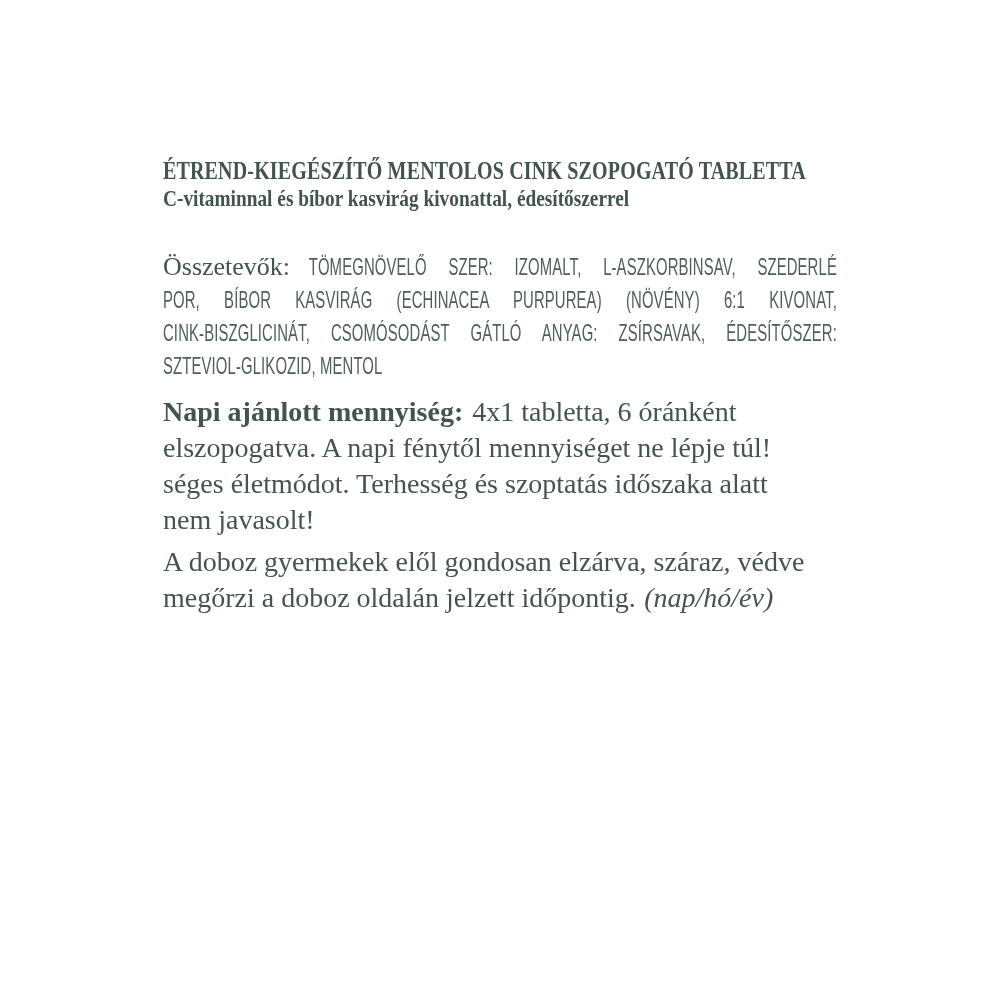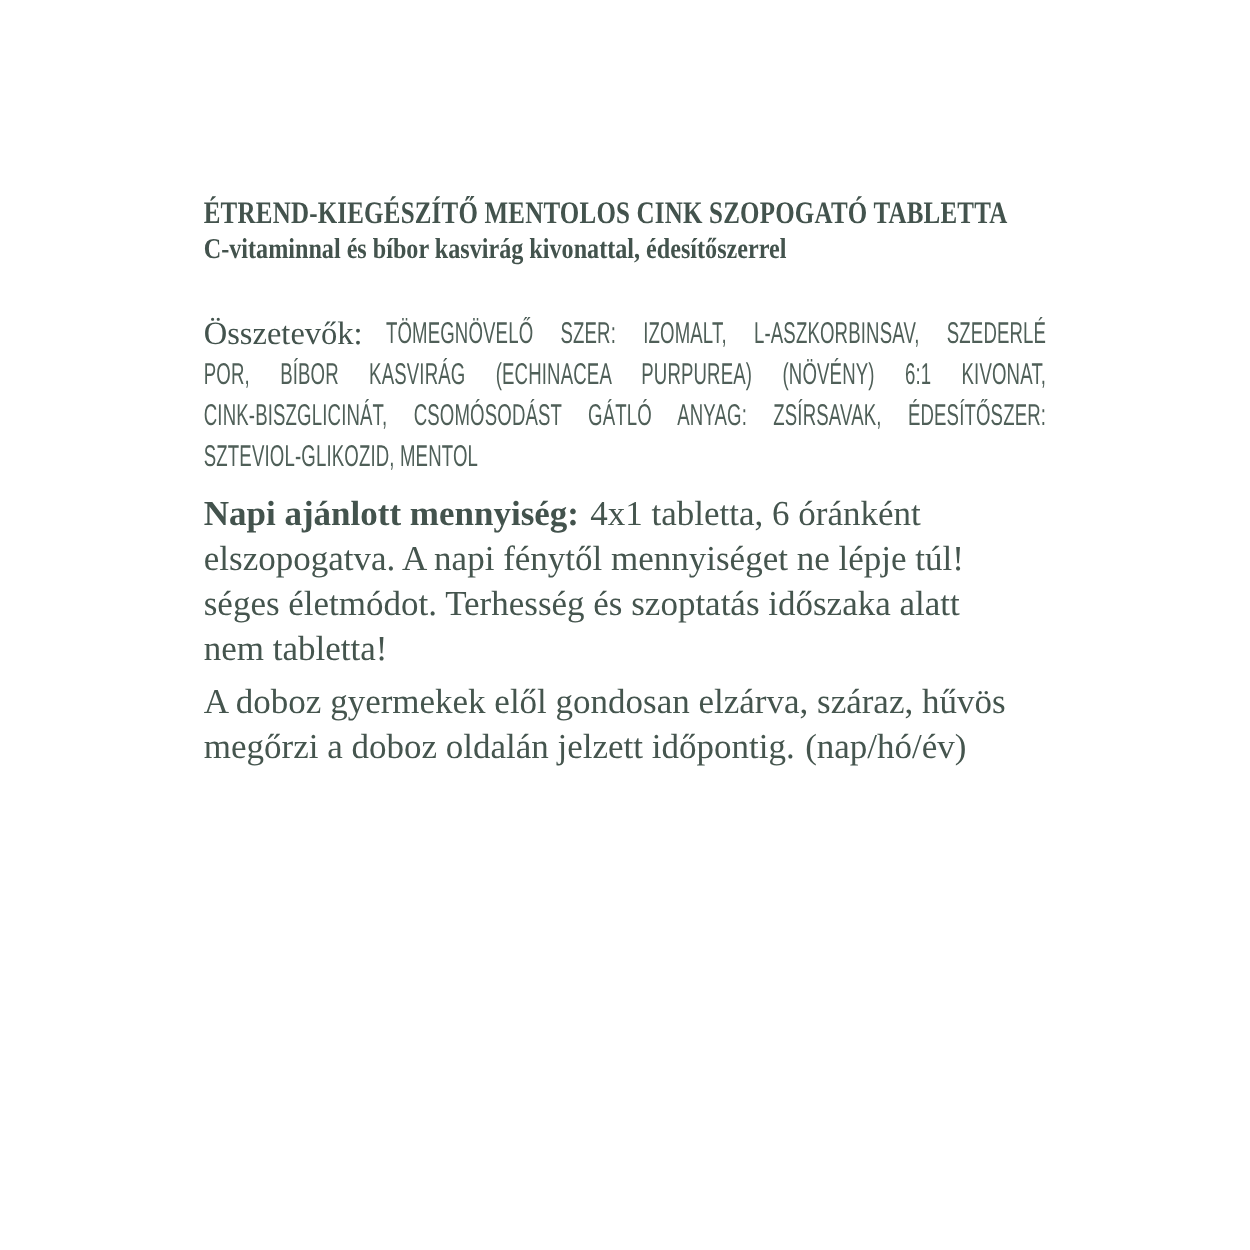--- a/index.html
+++ b/index.html
@@ -87,20 +87,21 @@
     line-height: 36px;
     white-space: nowrap;
     color: #45554e;
   }
   .lead-bold {
     font-weight: bold;
     margin-right: 0.32em;
     color: #43534d;
   }
   .date-note {
+    font-style: italic;
     margin-left: 0.30em;
   }
 </style>
 </head>
 <body>
 
 <div class="label">
 
   <div class="title-line1">ÉTREND-KIEGÉSZÍTŐ MENTOLOS CINK SZOPOGATÓ TABLETTA</div>
   <div class="title-line2">C-vitaminnal és bíbor kasvirág kivonattal, édesítőszerrel</div>
@@ -112,23 +113,23 @@
     <div class="caps-line">CINK-BISZGLICINÁT, CSOMÓSODÁST GÁTLÓ ANYAG: ZSÍRSAVAK, ÉDESÍTŐSZER:</div>
     <div class="caps-line last">SZTEVIOL-GLIKOZID, MENTOL</div>
   </div>
 
   <div class="dosage">
     <div class="body-line">
       <span class="lead-bold">Napi ajánlott mennyiség:</span><span>4x1 tabletta, 6 óránként</span>
     </div>
     <div class="body-line">elszopogatva. A napi fénytől mennyiséget ne lépje túl!</div>
     <div class="body-line">séges életmódot. Terhesség és szoptatás időszaka alatt</div>
-    <div class="body-line">nem tabletta!</div>
+    <div class="body-line">nem javasolt!</div>
   </div>
 
   <div class="storage">
-    <div class="body-line">A doboz gyermekek elől gondosan elzárva, száraz, hűvös</div>
+    <div class="body-line">A doboz gyermekek elől gondosan elzárva, száraz, védve</div>
     <div class="body-line">
       <span>megőrzi a doboz oldalán jelzett időpontig.</span><span class="date-note">(nap/hó/év)</span>
     </div>
   </div>
 
 </div>
 
 </body></html>

